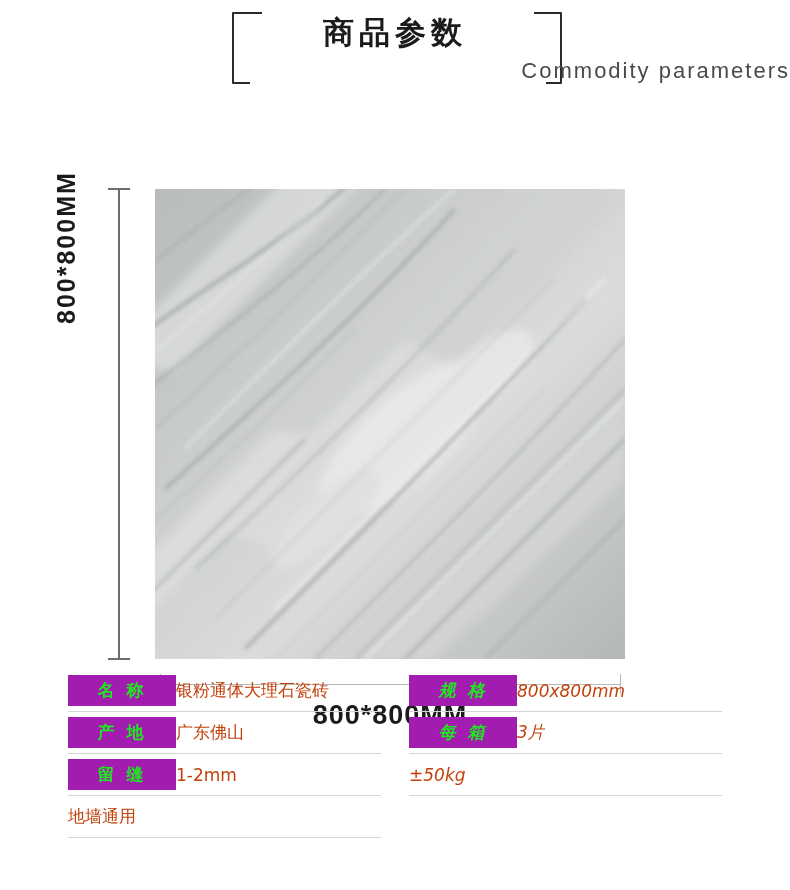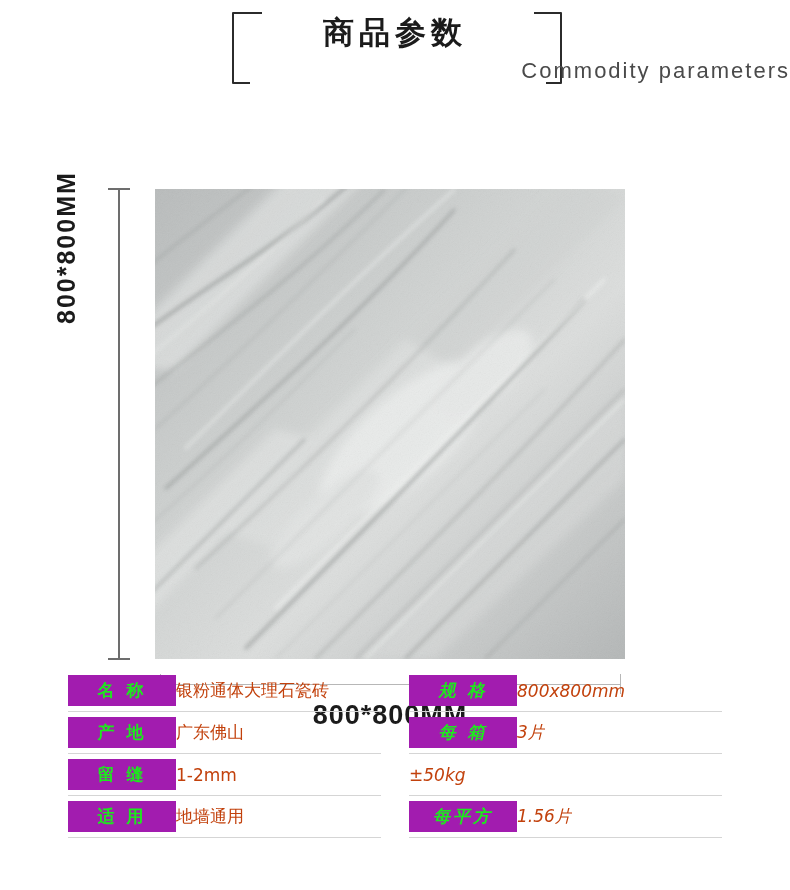--- a/index.html
+++ b/index.html
@@ -303,38 +303,33 @@
     </div>
     <div class="spec-row">
       <div class="spec-key">产 地</div>
       <div class="spec-val">广东佛山</div>
     </div>
     <div class="spec-row">
       <div class="spec-key">留 缝</div>
       <div class="spec-val">1-2mm</div>
     </div>
     <div class="spec-row">
-      <div class="spec-key">适 用</div>
       <div class="spec-val">地墙通用</div>
     </div>
   </div>
 
   <div class="col-gap"></div>
 
   <div class="spec-col right">
     <div class="spec-row">
       <div class="spec-key">规 格</div>
       <div class="spec-val">800x800mm</div>
     </div>
     <div class="spec-row">
       <div class="spec-key">每 箱</div>
       <div class="spec-val">3片</div>
     </div>
     <div class="spec-row">
       <div class="spec-val">±50kg</div>
     </div>
-    <div class="spec-row">
-      <div class="spec-key">每平方</div>
-      <div class="spec-val">1.56片</div>
-    </div>
   </div>
 
 </div>
 
 </body></html>

